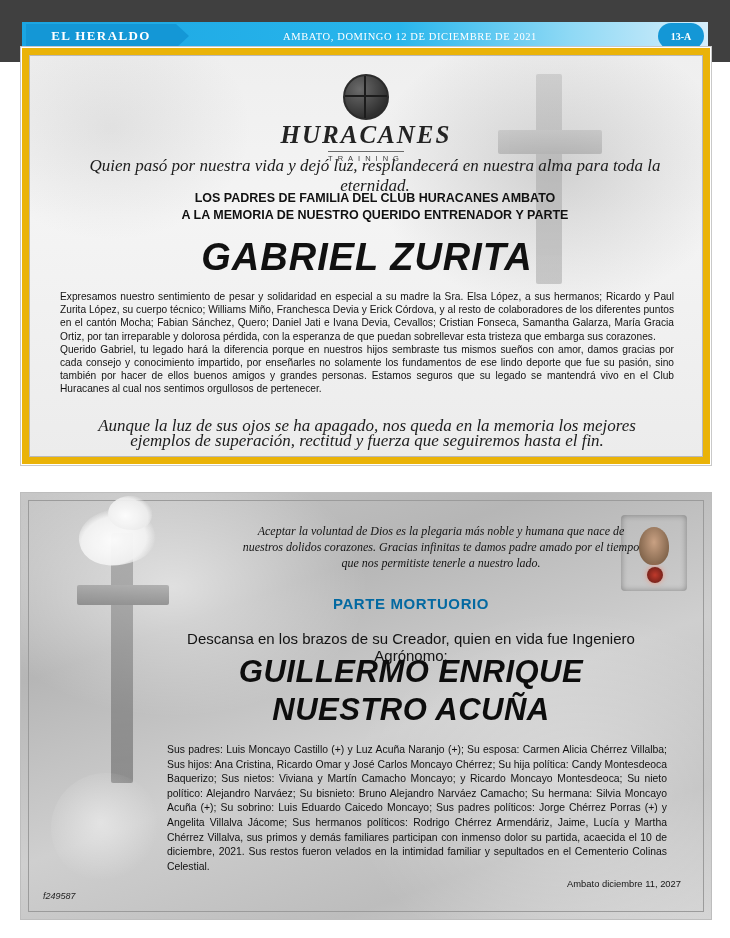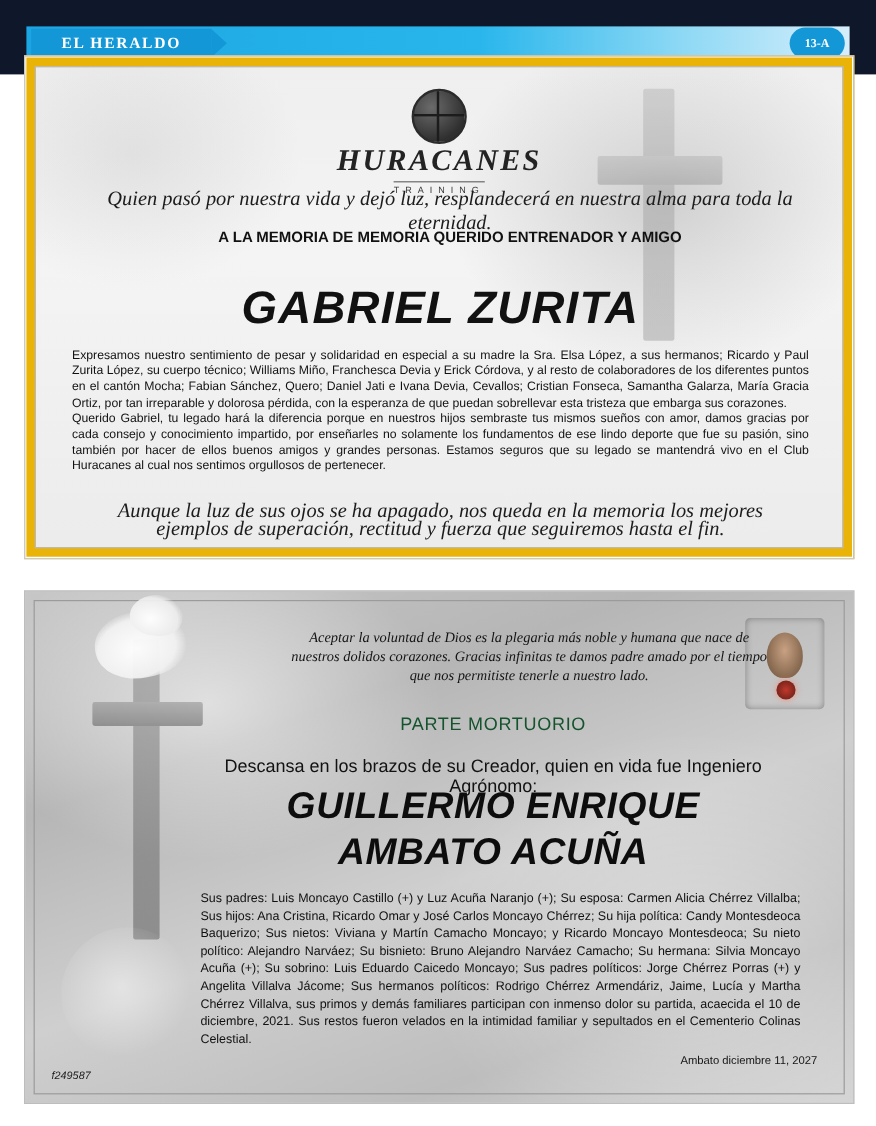--- a/index.html
+++ b/index.html
@@ -20,21 +20,21 @@
     height: 938px;
     background: #ffffff;
   }
 
   
   .masthead {
     position: absolute;
     left: 0; top: 0;
     width: 730px;
     height: 62px;
-    background: #0f172a;
+    background: #404040;
   }
   .mast-band {
     position: absolute;
     left: 22px; top: 22px;
     width: 686px;
     height: 28px;
     background: linear-gradient(to right, #1ba5e2 0%, #29b6ec 55%, #8fd9f5 80%, #d6eefb 100%);
   }
   .mast-logo {
     position: absolute;
@@ -326,24 +326,24 @@
     font-style: italic;
     font-size: 12px;
     line-height: 16px;
     color: #141414;
   }
   .parte {
     position: absolute;
     left: 180px; top: 102px;
     width: 420px;
     text-align: center;
-    font-weight: normal;
+    font-weight: bold;
     font-size: 15px;
     letter-spacing: 0.6px;
-    color: #14532d;
+    color: #0369a1;
   }
   .descansa {
     position: absolute;
     left: 140px; top: 137px;
     width: 500px;
     text-align: center;
     font-size: 15px;
     color: #121212;
   }
   .name2 {
@@ -385,37 +385,39 @@
 <body>
 
 <div class="page">
 
   <div class="masthead">
     <div class="mast-band"></div>
     <div class="mast-logo">
       <span>EL HERALDO</span>
     </div>
     <div class="mast-arrow"></div>
+    <div class="mast-date">AMBATO, DOMINGO 12 DE DICIEMBRE DE 2021</div>
     <div class="mast-page">13-A</div>
   </div>
 
   <div class="obit1">
     <div class="obit1-inner">
       <div class="cross"></div>
 
       <div class="hur-logo">
         <div class="hur-ball"></div>
         <div class="hur-name">HURACANES</div>
         <div class="hur-sub">TRAINING</div>
       </div>
 
       <div class="quote1">Quien pasó por nuestra vida y dejó luz, resplandecerá en nuestra alma para toda la eternidad.</div>
 
       <div class="club-line">
-        <div>A LA MEMORIA DE MEMORIA QUERIDO ENTRENADOR Y AMIGO</div>
+        <div>LOS PADRES DE FAMILIA DEL CLUB HURACANES AMBATO</div>
+        <div>A LA MEMORIA DE NUESTRO QUERIDO ENTRENADOR Y PARTE</div>
       </div>
 
       <div class="name1">GABRIEL ZURITA</div>
 
       <div class="body1">
         <p>Expresamos nuestro sentimiento de pesar y solidaridad en especial a su madre la Sra. Elsa López, a sus hermanos; Ricardo y Paul Zurita López, su cuerpo técnico; Williams Miño, Franchesca Devia y Erick Córdova, y al resto de colaboradores de los diferentes puntos en el cantón Mocha; Fabian Sánchez, Quero; Daniel Jati e Ivana Devia, Cevallos; Cristian Fonseca, Samantha Galarza, María Gracia Ortiz, por tan irreparable y dolorosa pérdida, con la esperanza de que puedan sobrellevar esta tristeza que embarga sus corazones.</p>
         <p>Querido Gabriel, tu legado hará la diferencia porque en nuestros hijos sembraste tus mismos sueños con amor, damos gracias por cada consejo y conocimiento impartido, por enseñarles no solamente los fundamentos de ese lindo deporte que fue su pasión, sino también por hacer de ellos buenos amigos y grandes personas. Estamos seguros que su legado se mantendrá vivo en el Club Huracanes al cual nos sentimos orgullosos de pertenecer.</p>
       </div>
 
       <div class="closing1">Aunque la luz de sus ojos se ha apagado, nos queda en la memoria los mejores ejemplos de superación, rectitud y fuerza que seguiremos hasta el fin.</div>
@@ -430,21 +432,21 @@
     <div class="dove"></div>
     <div class="flower"></div>
     <div class="jesus"></div>
 
     <div class="quote2">Aceptar la voluntad de Dios es la plegaria más noble y humana que nace de nuestros dolidos corazones. Gracias infinitas te damos padre amado por el tiempo que nos permitiste tenerle a nuestro lado.</div>
     <div class="parte">PARTE MORTUORIO</div>
     <div class="descansa">Descansa en los brazos de su Creador, quien en vida fue Ingeniero Agrónomo:</div>
 
     <div class="name2">
       <div>GUILLERMO ENRIQUE</div>
-      <div>AMBATO ACUÑA</div>
+      <div>NUESTRO ACUÑA</div>
     </div>
 
     <div class="body2">Sus padres: Luis Moncayo Castillo (+) y Luz Acuña Naranjo (+); Su esposa: Carmen Alicia Chérrez Villalba; Sus hijos: Ana Cristina, Ricardo Omar y José Carlos Moncayo Chérrez; Su hija política: Candy Montesdeoca Baquerizo; Sus nietos: Viviana y Martín Camacho Moncayo; y Ricardo Moncayo Montesdeoca; Su nieto político: Alejandro Narváez; Su bisnieto: Bruno Alejandro Narváez Camacho; Su hermana: Silvia Moncayo Acuña (+); Su sobrino: Luis Eduardo Caicedo Moncayo; Sus padres políticos: Jorge Chérrez Porras (+) y Angelita Villalva Jácome; Sus hermanos políticos: Rodrigo Chérrez Armendáriz, Jaime, Lucía y Martha Chérrez Villalva, sus primos y demás familiares participan con inmenso dolor su partida, acaecida el 10 de diciembre, 2021. Sus restos fueron velados en la intimidad familiar y sepultados en el Cementerio Colinas Celestial.</div>
     <div class="ambato-date">Ambato diciembre 11, 2027</div>
     <div class="code">f249587</div>
   </div>
 
 </div>
 
 </body></html>

